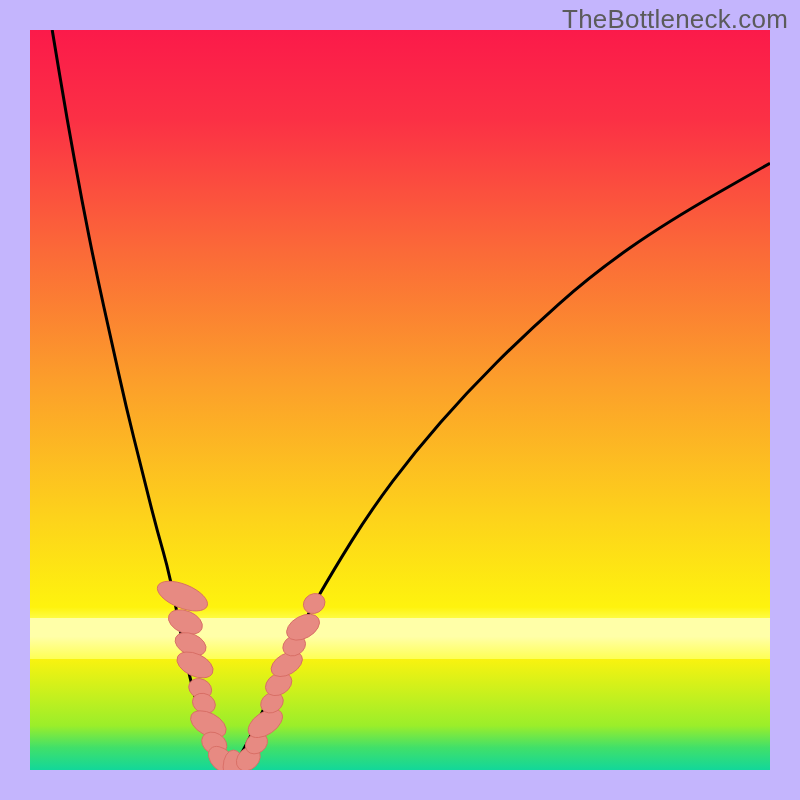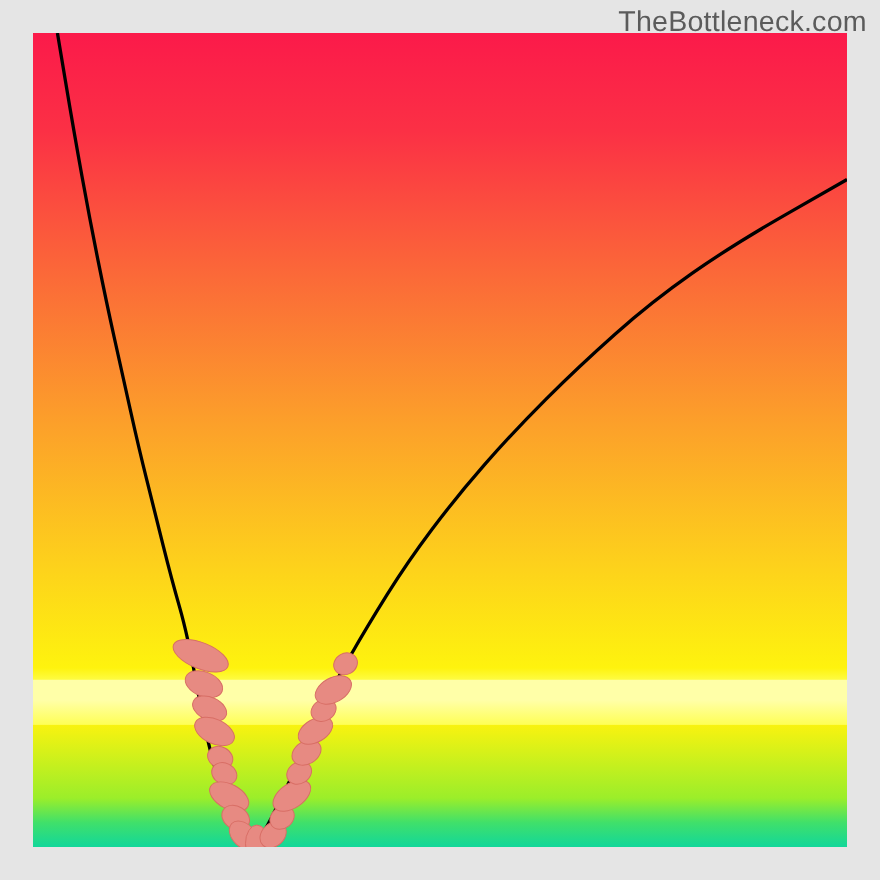--- a/index.html
+++ b/index.html
@@ -10,21 +10,21 @@
     overflow: hidden;
     background: #000;
     font-family: Arial, Helvetica, sans-serif;
   }
   .frame {
     position: absolute;
     left: 0;
     top: 0;
     width: 800px;
     height: 800px;
-    background: #e5e5e5;
+    background: #c4b5fd;
   }
   .plot {
     position: absolute;
     left: 30px;
     top: 30px;
     width: 740px;
     height: 740px;
     overflow: hidden;
   }
   .gradient {

